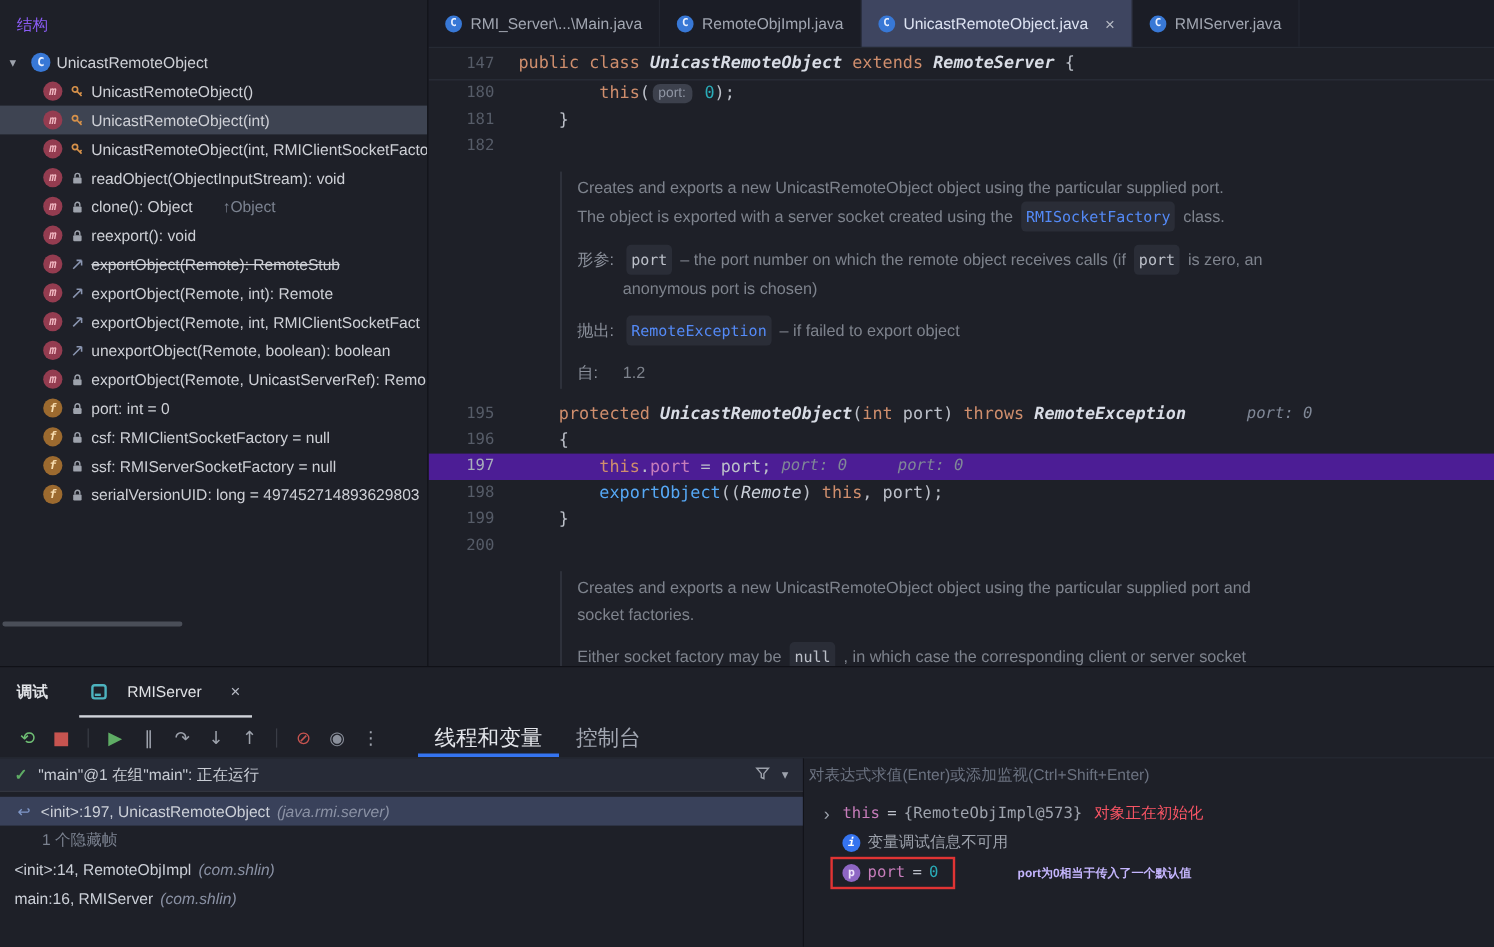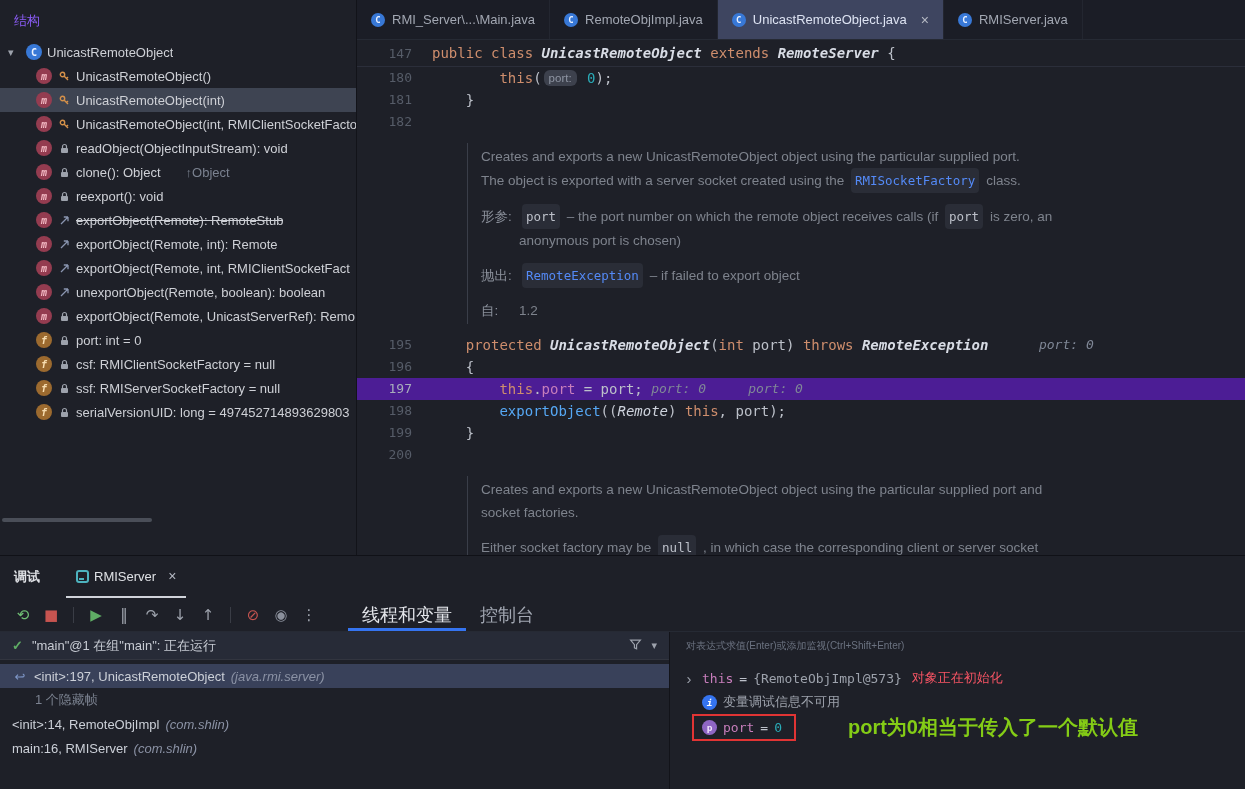--- a/index.html
+++ b/index.html
@@ -52,21 +52,21 @@
 .doc-gap{height:11px}
 .doc-label{width:36px;min-width:36px;color:#8c919c;margin-right:2px}
 .doc-text{color:#7e838d}
 .doc-code{font-family:"DejaVu Sans Mono",monospace;font-size:12.5px;background:#2a2d37;border-radius:4px;padding:1px 4px;color:#bcc0c9;margin:0 3px}
 .doc-code.blue{color:#548af7}
 
 
 .debug{flex:1;border-top:1px solid #101117;background:#1e2028;display:flex;flex-direction:column;min-height:0}
 .dbg-head{height:42px;min-height:42px;display:flex;align-items:stretch;padding-left:14px;gap:26px}
 .dbg-title{font-size:13px;font-weight:bold;color:#dfe1e5;align-self:center}
-.dbg-tab{display:flex;align-items:center;gap:5px;padding:0 10px;border-bottom:2px solid #d0d3da;color:#dfe1e5;font-size:13px;cursor:pointer}
+.dbg-tab{display:flex;align-items:center;gap:17px;padding:0 10px;border-bottom:2px solid #d0d3da;color:#dfe1e5;font-size:13px;cursor:pointer}
 .console-icon{width:13px;height:13px;border:2px solid #4db3bf;border-radius:3px;position:relative}
 .console-icon::after{content:"";position:absolute;left:1px;bottom:1px;width:5px;height:2px;background:#4db3bf}
 .dbg-toolbar{height:34px;min-height:34px;display:flex;align-items:center;padding-left:10px;border-bottom:1px solid #262a34}
 .dbg-icons{display:flex;align-items:center;gap:2px}
 .dbg-ic{width:26px;height:24px;display:flex;align-items:center;justify-content:center;font-size:15px;border-radius:4px;cursor:pointer;font-family:"DejaVu Sans",sans-serif}
 .dbg-sep{width:1px;height:16px;background:#3a3d46;margin:0 7px}
 .dbg-tabs{display:flex;margin-left:26px;align-self:stretch}
 .vtab{display:flex;align-items:center;padding:0 14px;font-size:18px;color:#a2a7b2;cursor:pointer}
 .vtab.active{color:#e3e5ea;box-shadow:inset 0 -3px 0 #3574f0}
 .dbg-body{flex:1;display:flex;min-height:0}
@@ -76,35 +76,35 @@
 .thread-spacer{flex:1}
 .tb-chev{color:#9da2ac;font-size:11px}
 .frames-list{margin-top:4px}
 .frow{display:flex;align-items:center;height:24px;padding-left:12px;font-size:13px;gap:6px;white-space:nowrap;cursor:pointer}
 .frow.sel{background:#39415a}
 .fa{color:#7f97c8;width:16px;min-width:16px;text-align:center}
 .frow.muted{color:#7b8290;padding-left:35px}
 .fpkg{color:#8b92a5;font-style:italic}
 .ftext{color:#ccd0d8}
 .vars-pane{flex:1;display:flex;flex-direction:column;min-width:0;overflow:hidden}
-.watch-hint{height:28px;min-height:28px;display:flex;align-items:center;padding-left:16px;color:#6b7280;font-size:10px;cursor:text;white-space:nowrap}
+.watch-hint{height:28px;min-height:28px;display:flex;align-items:center;padding-left:4px;color:#6b7280;font-size:13px;cursor:text;white-space:nowrap}
 .vars-list{margin-top:6px}
 .vrow{display:flex;align-items:center;min-height:24px;padding-left:12px;font-size:13px;gap:6px;font-family:"DejaVu Sans Mono",monospace;white-space:nowrap}
 .vchev{color:#9da2ac;width:14px;min-width:14px;text-align:center;font-family:"Liberation Sans",sans-serif;font-size:15px}
 .vic{width:15px;min-width:15px;height:15px;border-radius:50%;display:inline-flex;align-items:center;justify-content:center;font:bold 9.5px "DejaVu Sans Mono",monospace}
 .vic-param{background:#8e66c4;color:#efe4fb}
 .vic-info{background:#3574f0;color:#fff;font-style:italic}
 .vname{color:#c77dbb}
 .veq{color:#bcc0c9}
 .vval{color:#9da2ac}
 .vstatus{color:#f75464;margin-left:4px;font-family:"Liberation Sans",sans-serif}
 .vnum{color:#2aacb8}
 .vinfo-text{color:#9da2ac;font-family:"Liberation Sans",sans-serif}
 .redbox{display:inline-flex;align-items:center;gap:6px;border:2px solid #e13434;padding:4px 12px 4px 8px;margin-left:10px}
-.annotation{color:#84cc16;font-size:20px;font-weight:bold;margin-left:46px;font-family:"Liberation Sans",sans-serif}
+.annotation{color:#c4b5fd;font-size:10px;font-weight:bold;margin-left:46px;font-family:"Liberation Sans",sans-serif}
 </style>
 </head>
 <body>
 
 <div class="app">
   <div class="top">
 
     <aside class="structure">
       <div class="panel-title">结构</div>
       <div>

